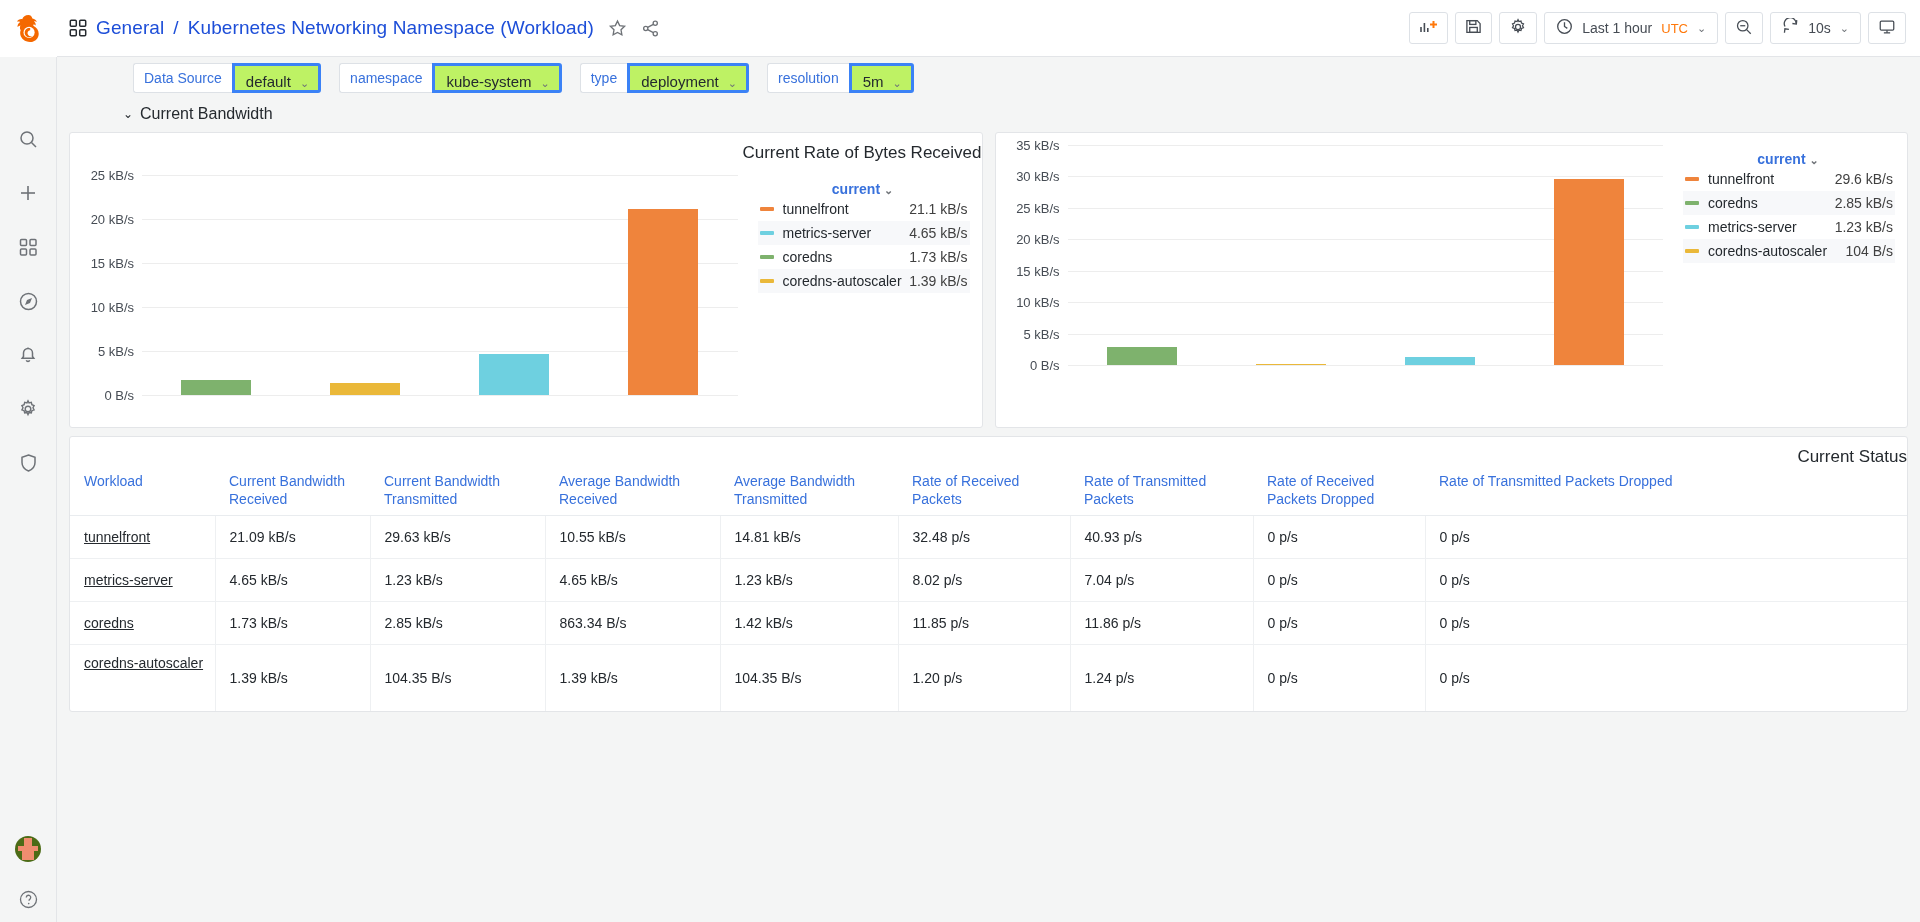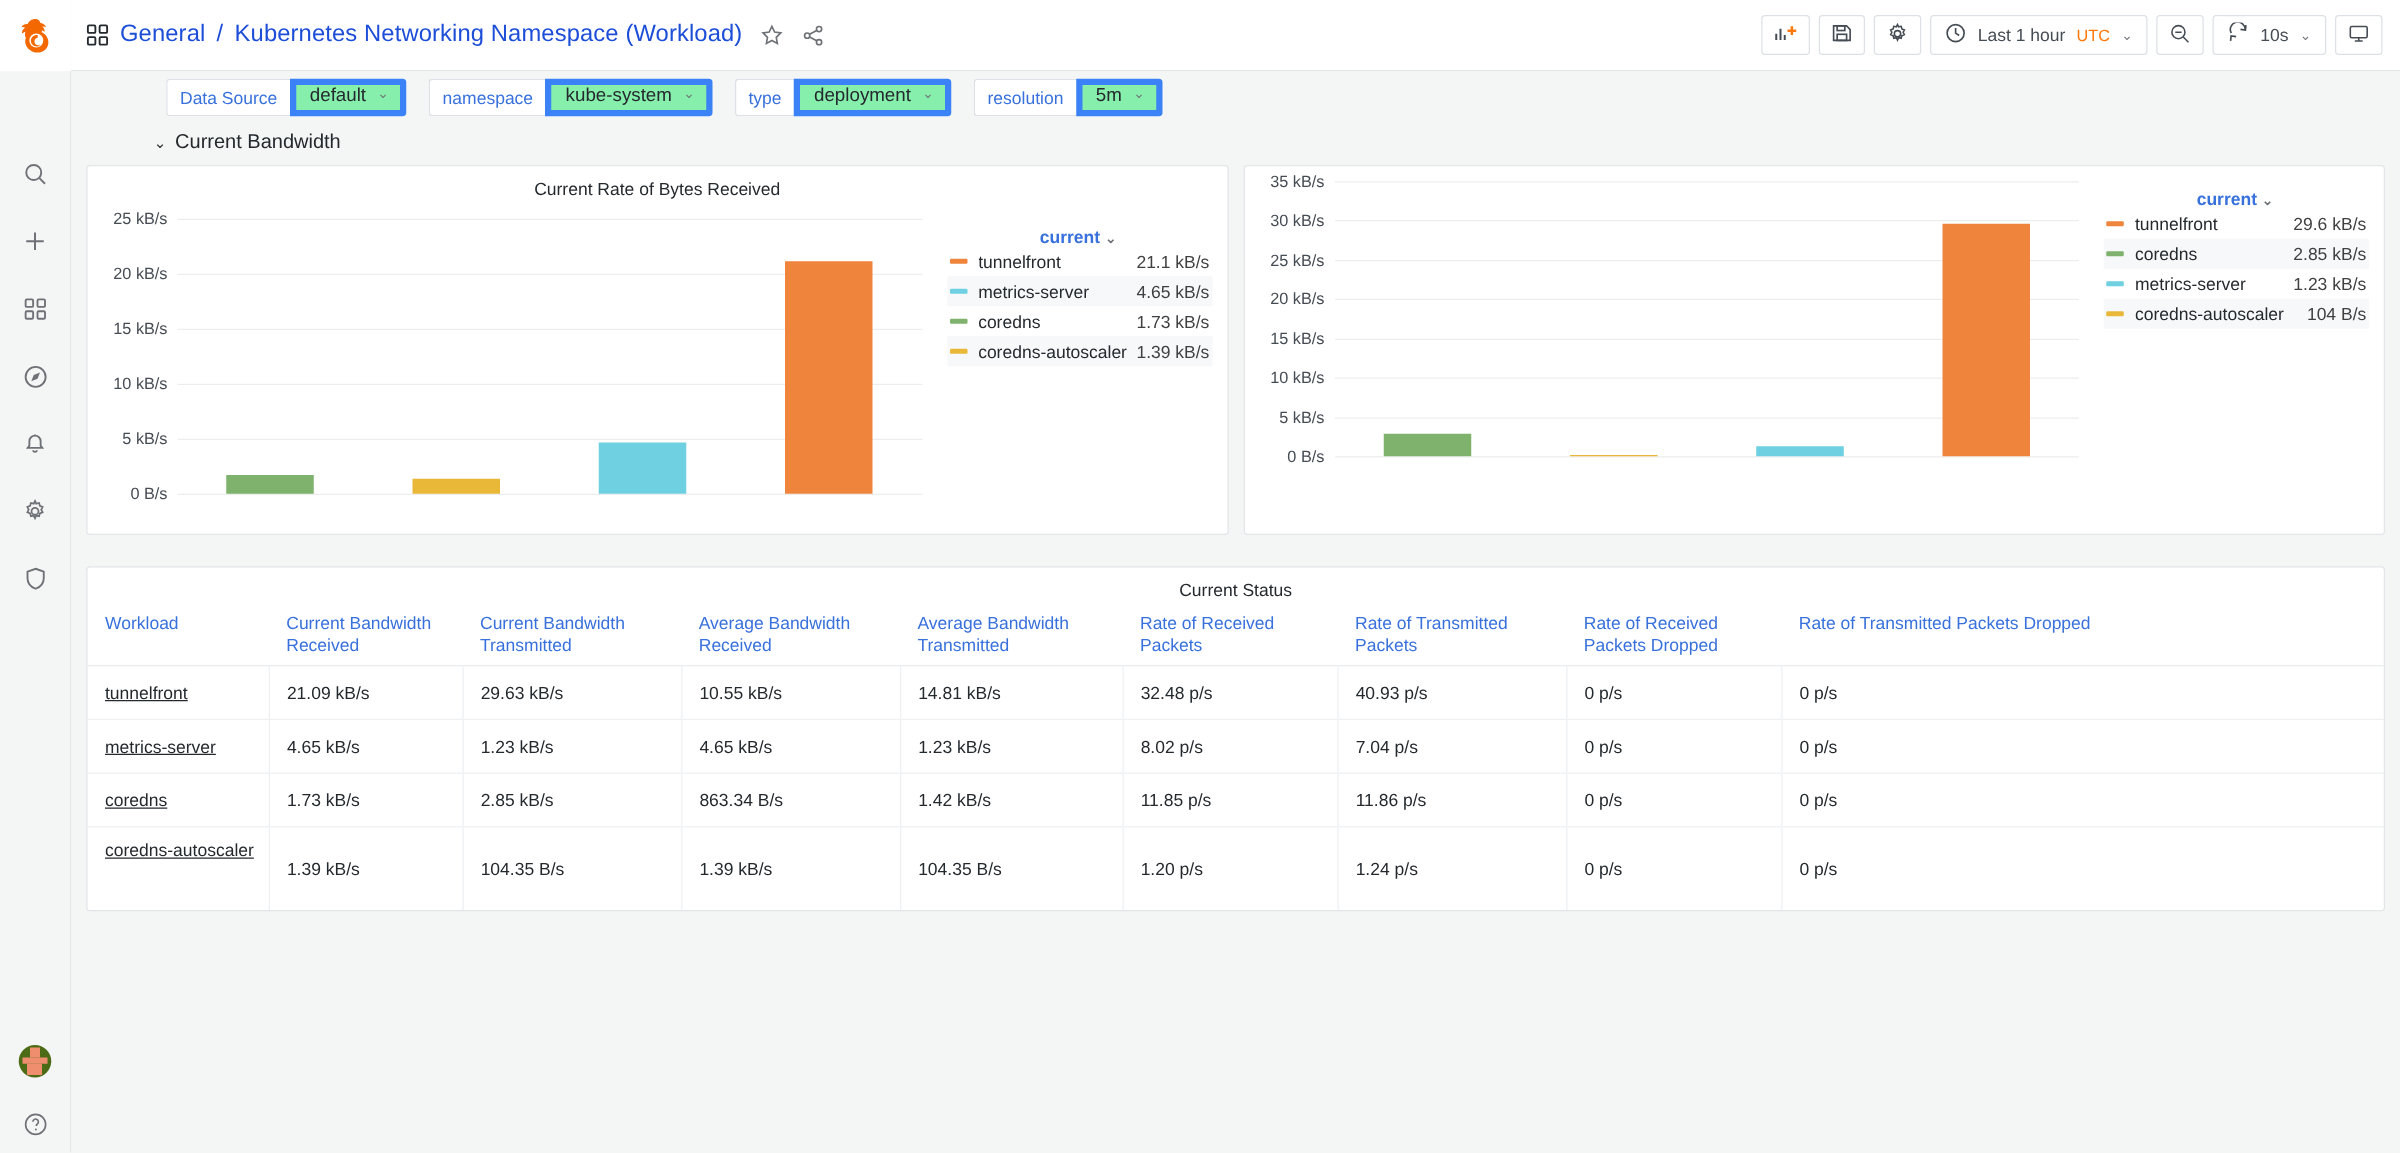--- a/index.html
+++ b/index.html
@@ -74,36 +74,36 @@
   
   .varbar { height: 42px; display: flex; align-items: center; padding: 0 0 0 76px; gap: 0; flex: 0 0 42px; }
   .vgroup { display: flex; align-items: center; margin-right: 18px; }
   .vlabel {
     height: 30px; border: 1px solid #dde1e6; border-right: none;
     border-radius: 3px 0 0 3px; background: #fff;
     display: flex; align-items: center; padding: 0 10px;
     color: #3871dc; font-size: 14px; white-space: nowrap;
   }
   .vvalue {
-    height: 30px; border: 5px solid #3b82f6; border-radius: 0 3px 3px 0; background: #86efac;
-    display: flex; align-items: flex-start; gap: 9px; padding: 0 9px 0 11px;
+    height: 30px; border: 3px solid #3b82f6; border-radius: 0 3px 3px 0; background: #bef264;
+    display: flex; align-items: flex-end; gap: 9px; padding: 0 9px 0 11px;
     color: #24292e; font-size: 15px; cursor: pointer; white-space: nowrap;
   }
 
   
   .dash { flex: 1 1 auto; padding: 0 12px 0 12px; overflow: hidden; }
   .rowheader { display:flex; align-items:center; gap:7px; height: 30px; padding-left: 54px; color:#24292e; font-size:16px; cursor:pointer; }
   .rowheader .rcaret { color:#24292e; font-size: 12px; }
 
   .panelrow { display: flex; gap: 12px; margin-top: 3px; }
   .panel {
     background: #fff; border: 1px solid #e3e5e8; border-radius: 3px;
     position: relative;
   }
-  .panel-title { text-align: center; font-size: 14px; color: #24292e; padding-top: 10px; height: 30px; }
+  .panel-title { text-align: right; font-size: 17px; color: #24292e; padding-top: 10px; height: 30px; }
 
   
   .graphpanel { height: 296px; flex: 1 1 0; min-width: 0; }
   .graph-body { display: flex; height: 256px; }
   .plot { position: relative; flex: 1 1 auto; min-width: 0; padding-left: 0; }
   .plot-inner { position:absolute; inset: 12px 14px 24px 72px; }
   .gridline { position: absolute; left: 0; right: 0; height: 1px; background: #ededed; }
   .ytick { position: absolute; right: calc(100% + 8px); transform: translateY(-50%); font-size: 13px; color: #464c54; white-space: nowrap; }
   .bars { position: absolute; inset: 0; display: flex; align-items: flex-end; }
   .barslot { flex: 1 1 0; display: flex; justify-content: center; align-items: flex-end; height: 100%; }
@@ -111,21 +111,21 @@
 
   .legend { width: 230px; flex: 0 0 230px; padding: 18px 12px 0 6px; }
   .legend-head { text-align: center; color: #3871dc; font-size: 14px; font-weight: bold; padding-right: 2px; cursor: pointer; }
   .legend-row { display: flex; align-items: center; height: 24px; font-size: 14px; color: #24292e; padding: 0 2px 0 0; }
   .legend-row.alt { background: #f7f8fa; }
   .legend-swatch { width: 14px; height: 4px; border-radius: 1px; margin: 0 9px 0 2px; flex: 0 0 14px; }
   .legend-name { flex: 1 1 auto; white-space: nowrap; overflow: hidden; }
   .legend-val { color: #404040; white-space: nowrap; }
 
   
-  .tablepanel { margin-top: 25px; width: 100%; }
+  .tablepanel { margin-top: 8px; width: 100%; }
   .gtable { width: 100%; border-collapse: collapse; table-layout: fixed; }
   .gtable th {
     color: #3871dc; font-size: 14px; font-weight: normal; text-align: left;
     padding: 6px 8px 7px 14px; border-bottom: 1px solid #e9ecef; vertical-align: top;
     white-space: normal; line-height: 1.25;
   }
   .gtable td {
     font-size: 14px; color: #24292e; padding: 13px 8px 13px 14px;
     border-bottom: 1px solid #eef0f2; border-left: 1px solid #eef0f2;
     vertical-align: middle;

